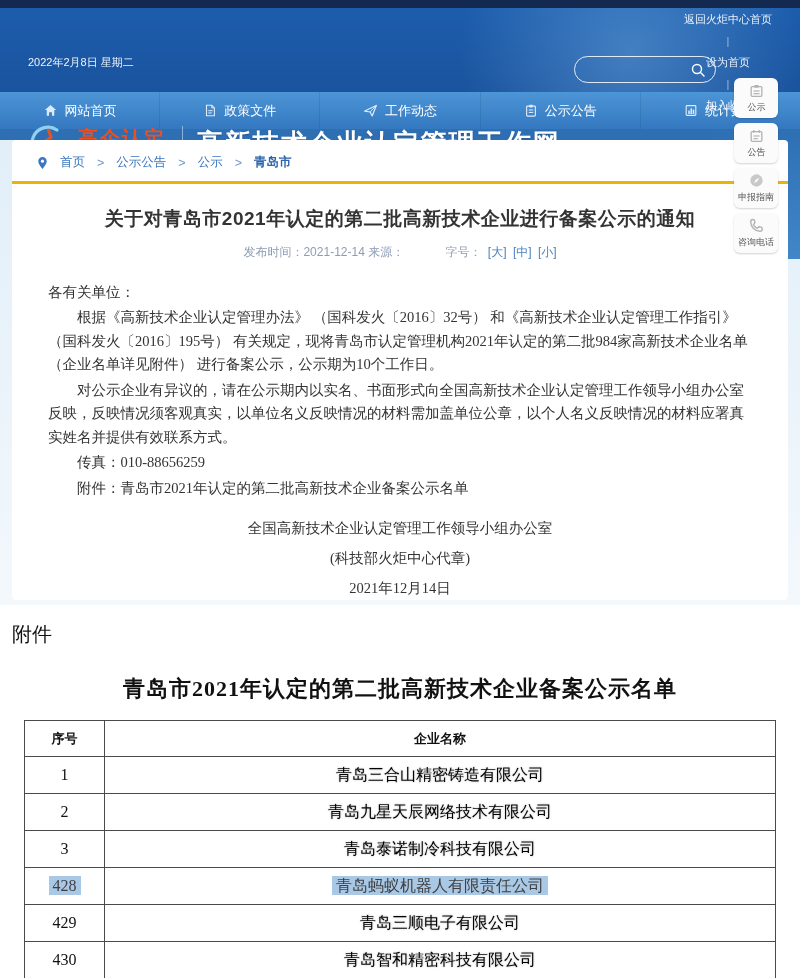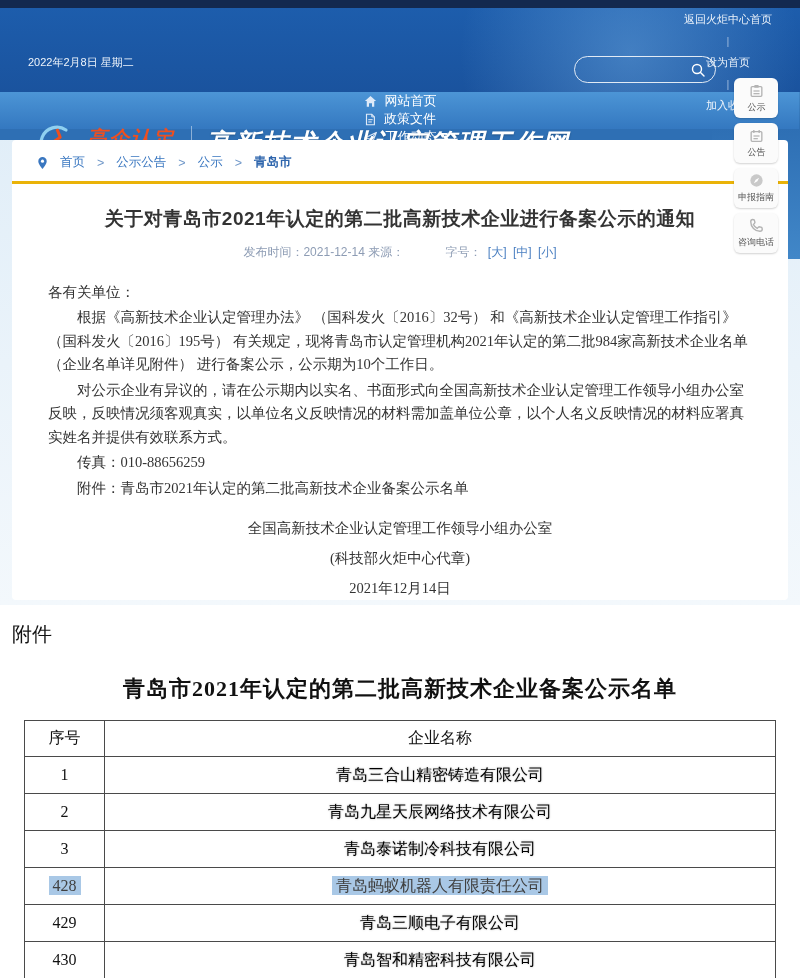--- a/index.html
+++ b/index.html
@@ -11,32 +11,32 @@
           background:linear-gradient(180deg,#dcebf7 0%,#eaf3fa 60%,#f3f8fc 100%); }
   .topstrip { height:8px; background:#13294f; }
   .header { position:relative; height:84px;
             background:radial-gradient(circle at 630px 45px, rgba(130,190,240,.38), rgba(130,190,240,0) 170px),
                        linear-gradient(180deg,#1d5dac 0%,#1a539e 100%); }
   .daterow { display:flex; justify-content:space-between; align-items:center; padding:4px 28px 0 28px;
              font-size:11px; color:#eef4fb; }
   .daterow .links { display:flex; gap:8px; align-items:center;flex-direction:column; }
   .daterow .links a { color:#eef4fb; text-decoration:none; cursor:pointer; }
   .daterow .sep { color:#9cb9dd; }
-  .logorow { display:flex; align-items:center; padding:8px 0 0 35px;font-style:italic; }
+  .logorow { display:flex; align-items:center; padding:8px 0 0 26px; }
   .logoicon { width:44px; height:44px; margin-right:8px; }
   .logotxt .cn { color:#ef4f1f; font-weight:bold; font-size:20px; letter-spacing:2px; line-height:1; }
   .logotxt .en { color:#f2c5a8; font-size:6.5px; letter-spacing:1px; margin-top:3px; }
   .vline { width:1px; height:34px; background:rgba(255,255,255,.45); margin:0 14px 0 12px; }
   .sitetitle { color:#fff; font-weight:bold; font-size:26px; letter-spacing:2px;
                text-shadow:0 1px 2px rgba(0,0,0,.25); }
   .search { position:absolute; right:84px; top:48px; width:142px; height:27px;
             border:1px solid rgba(255,255,255,.85); border-radius:14px; display:flex;
             align-items:center; justify-content:flex-end; padding-right:8px; cursor:text; }
 
-  .nav { display:flex; height:37px; background:linear-gradient(180deg,#4c95d6 0%,#3478c0 100%);flex-direction:column; }
+  .nav { display:flex; height:37px; background:linear-gradient(180deg,#4c95d6 0%,#3478c0 100%); }
   .nav-item { flex:1; display:flex; align-items:center; justify-content:center; gap:7px;
               color:#fff; font-size:13px; cursor:pointer; border-right:1px solid rgba(16,60,110,.15); }
   .nav-item:last-child { border-right:none; }
   .nav-item svg { display:block; }
   .subnav { height:11px; background:#2e6fb4; }
 
   
   .bluecol { position:absolute; right:0; top:129px; width:88px; height:130px;
              background:linear-gradient(180deg,#2e6fb4 0%,#4187c8 100%); }
   .floats { position:absolute; right:22px; top:78px; display:flex; flex-direction:column; gap:5px; z-index:5; }
@@ -65,21 +65,21 @@
   .sig { text-align:center; margin-top:14px; font-family:"Liberation Serif", serif; font-size:14.5px;
          color:#333; line-height:2.05; }
 
   
   .attach { position:absolute; top:605px; left:0; width:800px; height:373px; background:#fff;
             font-family:"Liberation Serif", serif; color:#111; }
   .attach-label { font-size:20px; margin:16px 0 0 12px; }
   .attach-title { text-align:center; font-size:22px; font-weight:bold; margin-top:26px; letter-spacing:1px; }
   table.list { border-collapse:collapse; margin:16px auto 0 auto; width:752px; table-layout:fixed; }
   table.list th, table.list td { border:1px solid #4a4a4a; text-align:center; }
-  table.list th { height:36px; font-size:16px; font-weight:normal; }
+  table.list th { height:36px; font-size:13px; font-weight:bold; }
   table.list td { height:37px; font-size:16px; }
   .col-no { width:80px; }
   .faded { color:#000000; text-shadow:0 0 2px rgba(170,170,170,.9); filter:blur(.4px); }
   .sel { background:#a9c8e6; color:#404040; padding:1px 4px; }
 </style>
 </head>
 <body>
 
 <div class="page">
 

